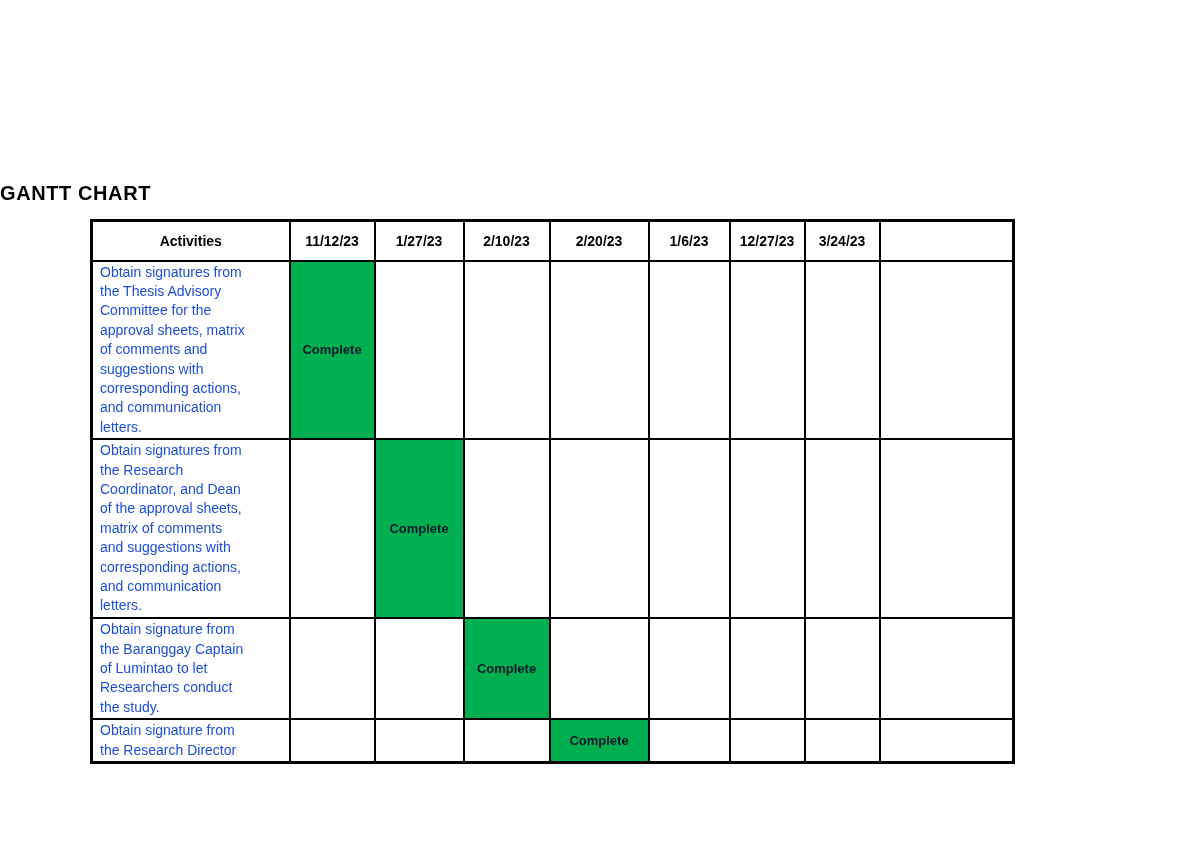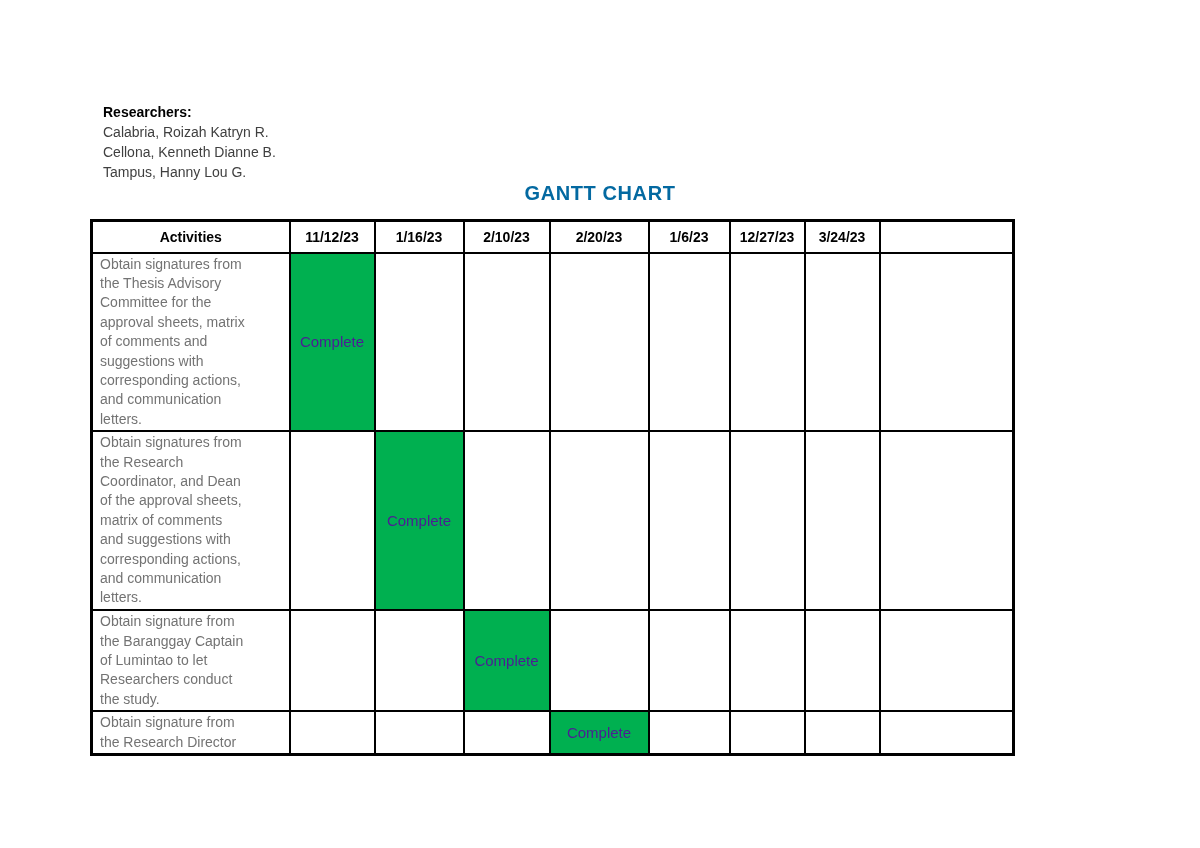--- a/index.html
+++ b/index.html
@@ -11,78 +11,72 @@
     color:#000;
     overflow:hidden;
   }
   .researchers{
     position:absolute;left:103px;top:102px;
     font-size:14px;line-height:20px;color:#3f3f3f;
   }
   .researchers .label{font-weight:bold;font-style:normal;color:#000;}
   .title{
     position:absolute;top:182px;left:0;width:100%;
-    text-align:center;font-size:20px;font-weight:bold;
-    letter-spacing:0.6px;color:#0369a1;
+    font-size:20px;font-weight:bold;
+    letter-spacing:0.6px;color:#000000;
   }
   table.gantt{
     position:absolute;left:90px;top:219px;width:922px;
     border-collapse:collapse;table-layout:fixed;
     border:3px solid #000;
   }
   .gantt th,.gantt td{border:2px solid #000;box-sizing:border-box;}
   .gantt th{
-    font-size:14px;font-weight:bold;height:32px;
+    font-size:14px;font-weight:bold;height:40px;
     padding:0 2px;text-align:center;color:#000;white-space:nowrap;
   }
   .gantt td{vertical-align:top;padding:0;}
   .gantt td.activity{
     font-size:14px;line-height:19.4px;
-    padding:1px 12px 1px 7px;color:#737373;
+    padding:1px 12px 1px 7px;color:#1d4ed8;
     white-space:pre-line;text-align:left;
   }
   .gantt td.complete{
     vertical-align:middle;text-align:center;
-    font-weight:normal;font-size:15px;color:#4c1d95;
+    font-weight:bold;font-size:13px;color:#0f172a;
   }
   col.c0{width:198px} col.c1{width:85px} col.c2{width:89px}
   col.c3{width:86px} col.c4{width:99px} col.c5{width:81px}
   col.c6{width:75px} col.c7{width:75px} col.c8{width:134px}
 </style>
 </head>
 <body>
 
 <div class="page">
 
-  <div class="researchers">
-    <div class="label">Researchers:</div>
-    <div>Calabria, Roizah Katryn R.</div>
-    <div>Cellona, Kenneth Dianne B.</div>
-    <div>Tampus, Hanny Lou G.</div>
-  </div>
 
   <div class="title">GANTT CHART</div>
 
   <table class="gantt">
     <colgroup>
       <col class="c0">
         <col class="c1">
         <col class="c2">
         <col class="c3">
       <col class="c4">
         <col class="c5">
         <col class="c6">
         <col class="c7">
         <col class="c8">
     </colgroup>
     <thead>
       <tr>
           <th>Activities</th>
           <th>11/12/23</th>
-          <th>1/16/23</th>
+          <th>1/27/23</th>
           <th>2/10/23</th>
           <th>2/20/23</th>
           <th>1/6/23</th>
           <th>12/27/23</th>
           <th>3/24/23</th>
           <th></th>
         </tr>
     </thead>
     <tbody>
         <tr style="height: 175px;">

